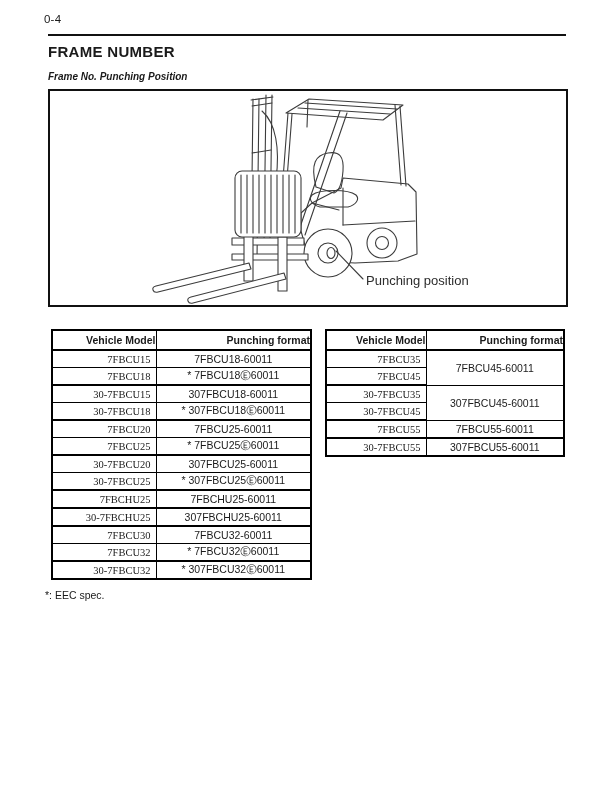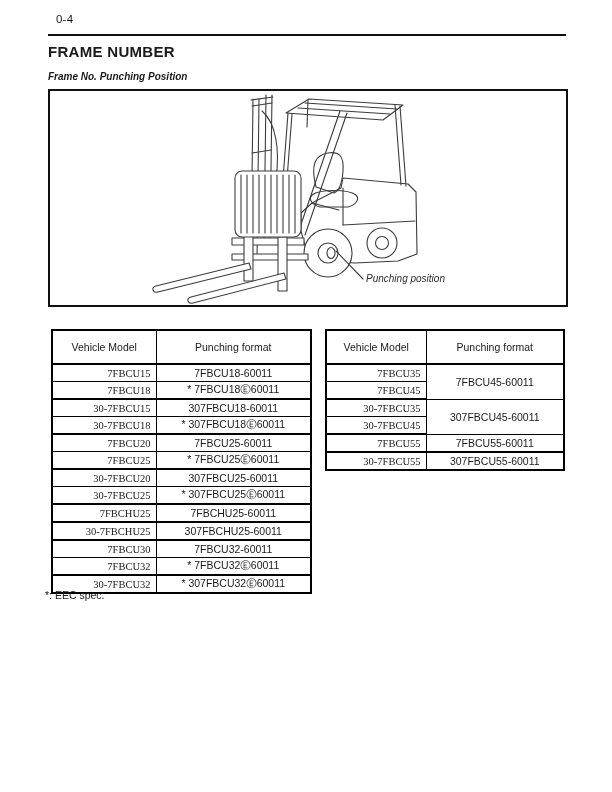--- a/index.html
+++ b/index.html
@@ -2,34 +2,34 @@
 <html><head>
 <meta charset="utf-8">
 <style>
   html,body{margin:0;padding:0;background:#888;}
   #page{
     position:relative;width:612px;height:792px;background:#ffffff;
     font-family:"Liberation Sans","DejaVu Sans",sans-serif;color:#1a1a1a;
     overflow:hidden;margin:0 auto;
   }
   .abs{position:absolute;}
-  #page-number{left:56px;top:13px;font-size:11.5px;letter-spacing:.2px;}
+  #page-number{left:44px;top:13px;font-size:11.5px;letter-spacing:.2px;}
   #header-rule{left:48px;top:34px;width:518px;height:2px;background:#111;}
   #page-title{left:48px;top:43px;font-size:15px;font-weight:bold;letter-spacing:.3px;}
   #page-subtitle{left:48px;top:71px;font-size:10px;font-weight:bold;font-style:italic;}
   #figure-box{
     left:48px;top:89px;width:516px;height:214px;border:2px solid #111;background:#fff;
   }
-  #callout-label{position:absolute;left:316px;top:182px;font-size:10px;color:#2c2c2c;font-style:italic;}
+  #callout-label{position:absolute;left:316px;top:182px;font-size:13px;color:#2c2c2c;}
   .vtable{border-collapse:collapse;table-layout:fixed;background:#fff;}
   .vtable,.vtable th,.vtable td{border:1px solid #000;}
   .vtable{border-width:2px;}
   .vtable th{
-    border-bottom-width:2px;font-weight:normal;font-size:10.5px;height:18px;
-    text-align:center;padding:7px;
+    border-bottom-width:2px;font-weight:bold;font-size:10.5px;height:18px;
+    text-align:right;padding:0;
   }
   .vtable td{font-size:10.5px;height:16px;padding:0 1px;white-space:nowrap;}
   .vtable td.model{text-align:right;padding-right:5px;font-family:Liberation Serif, serif;}
   .vtable td.fmt{text-align:center;}
   .vtable tr.group-end td{border-bottom-width:2px;}
   #left-table{left:51px;top:329px;}
   #left-table col.c1{width:104px;} #left-table col.c2{width:155px;}
   #right-table{left:325px;top:329px;}
   #right-table col.c1{width:100px;} #right-table col.c2{width:138px;}
   #footnote{left:45px;top:589px;font-size:10.5px;text-align:center;}

